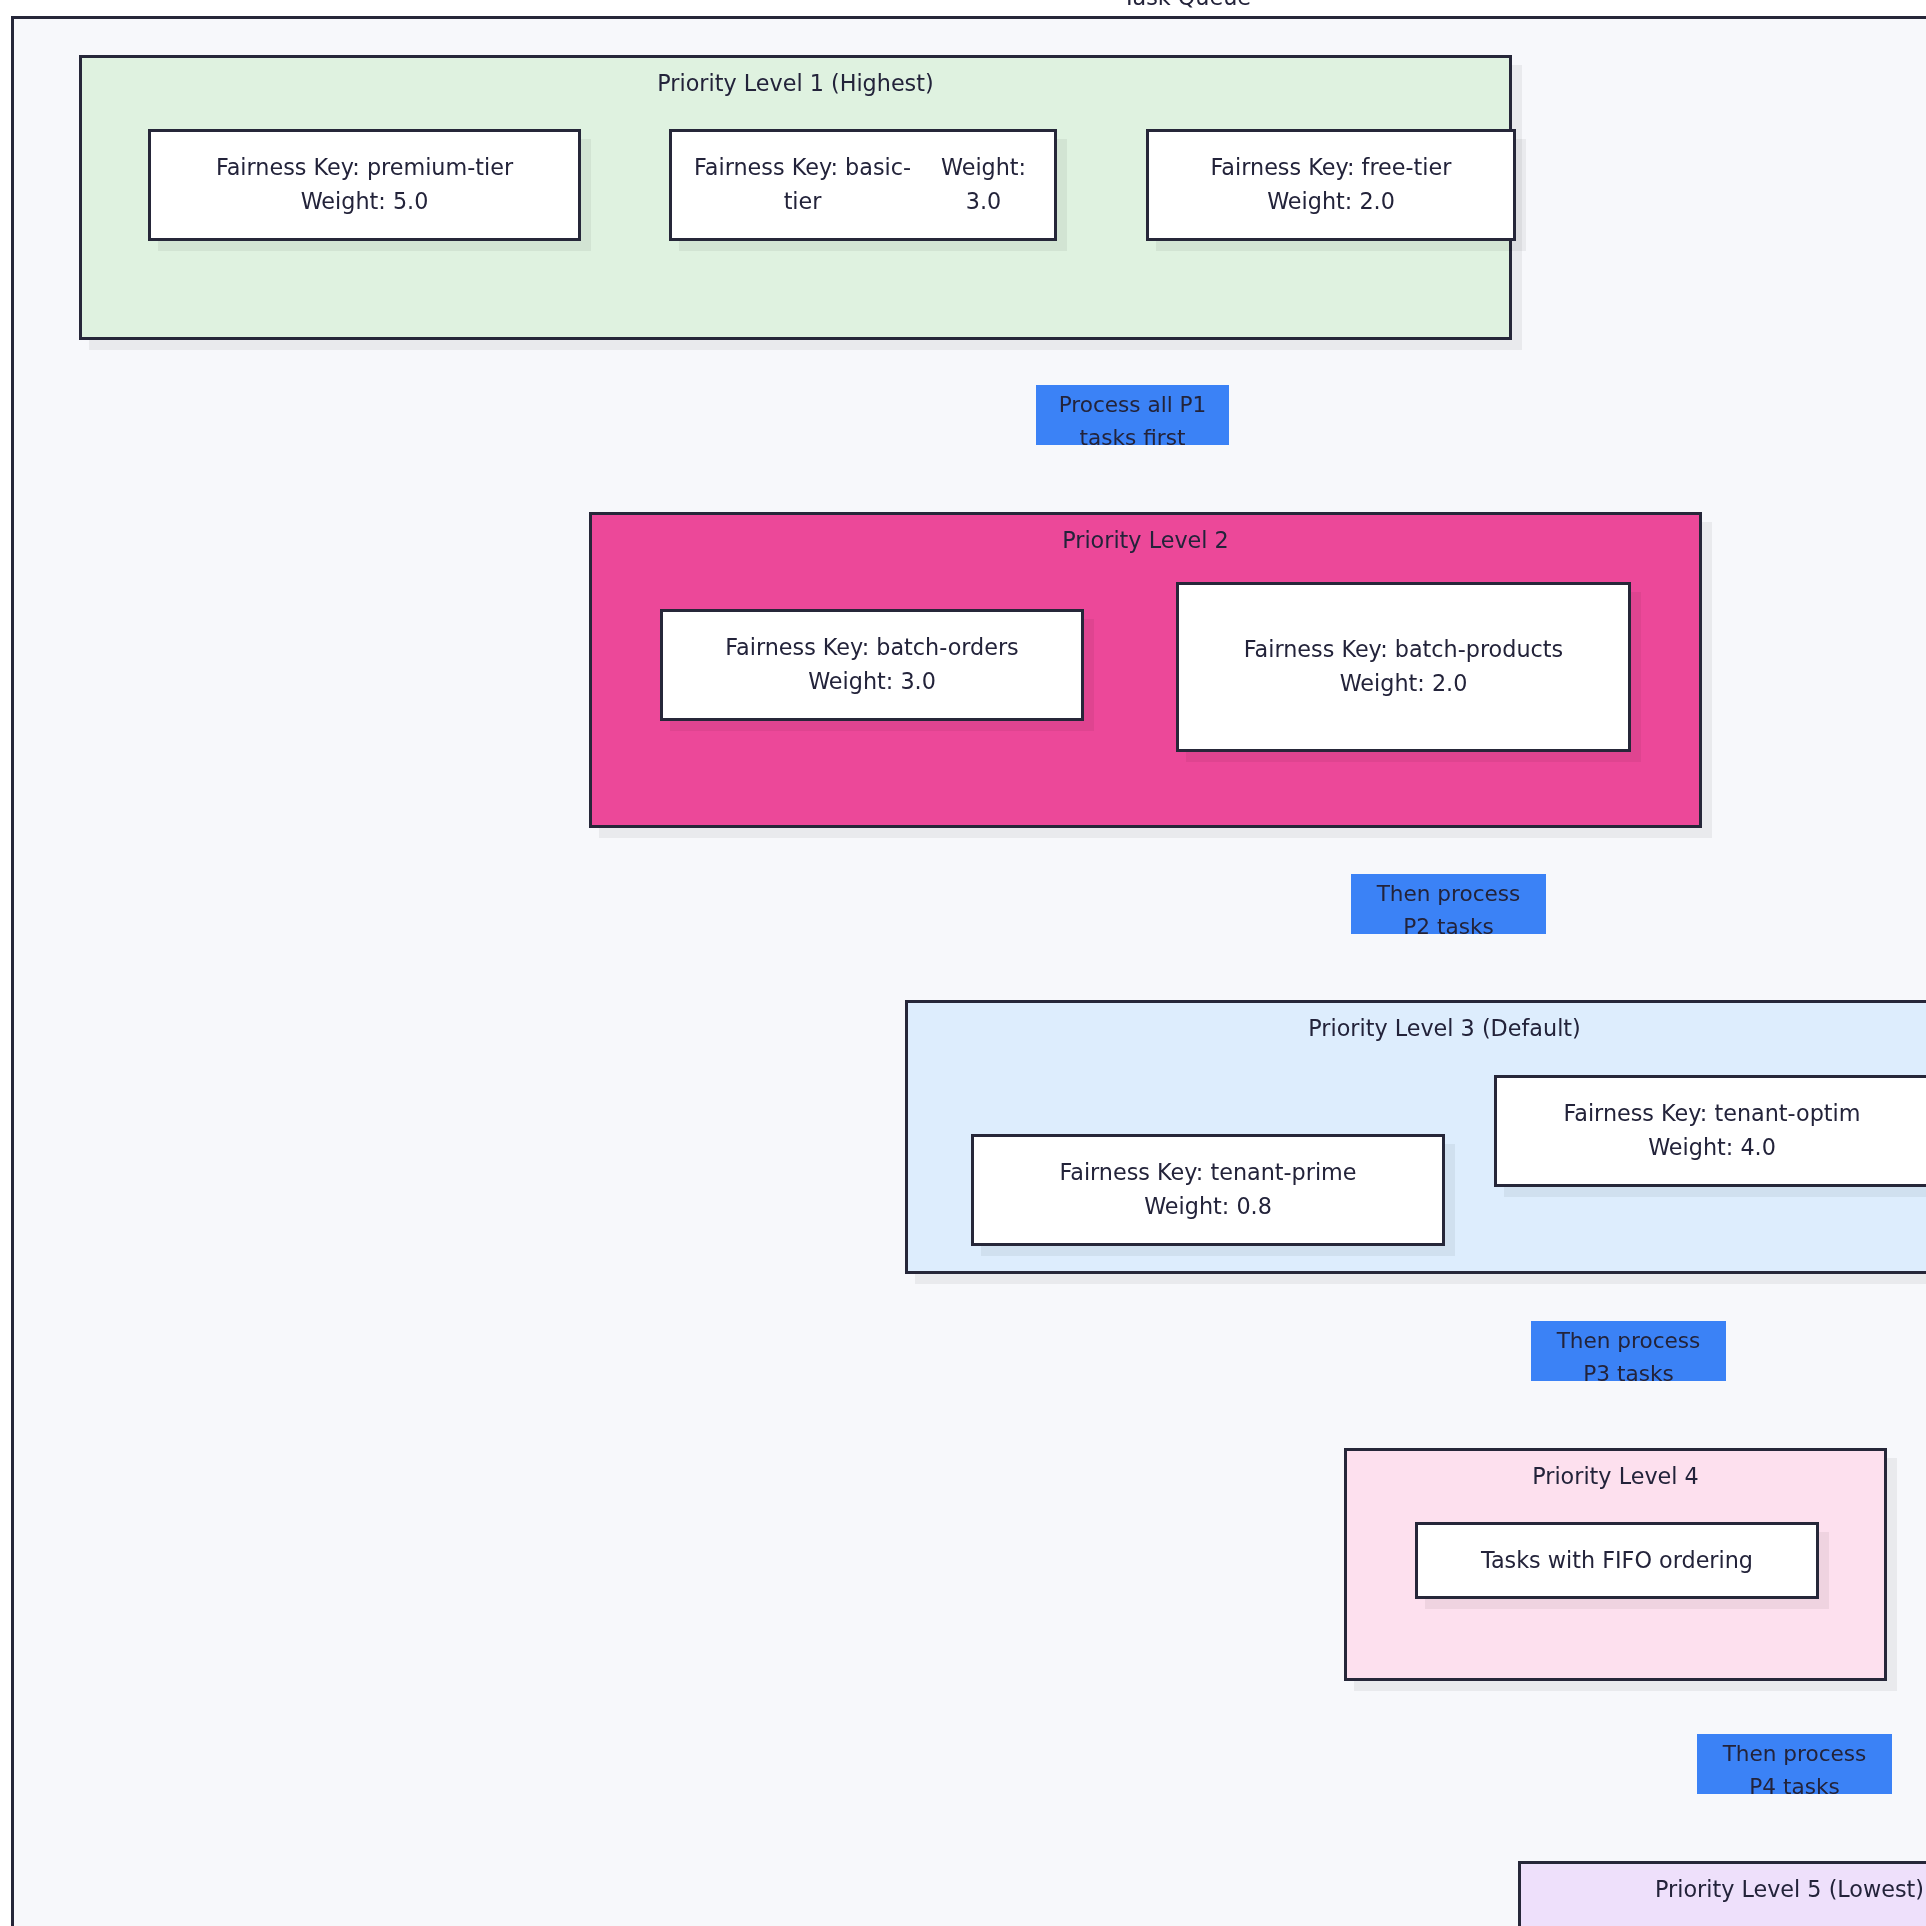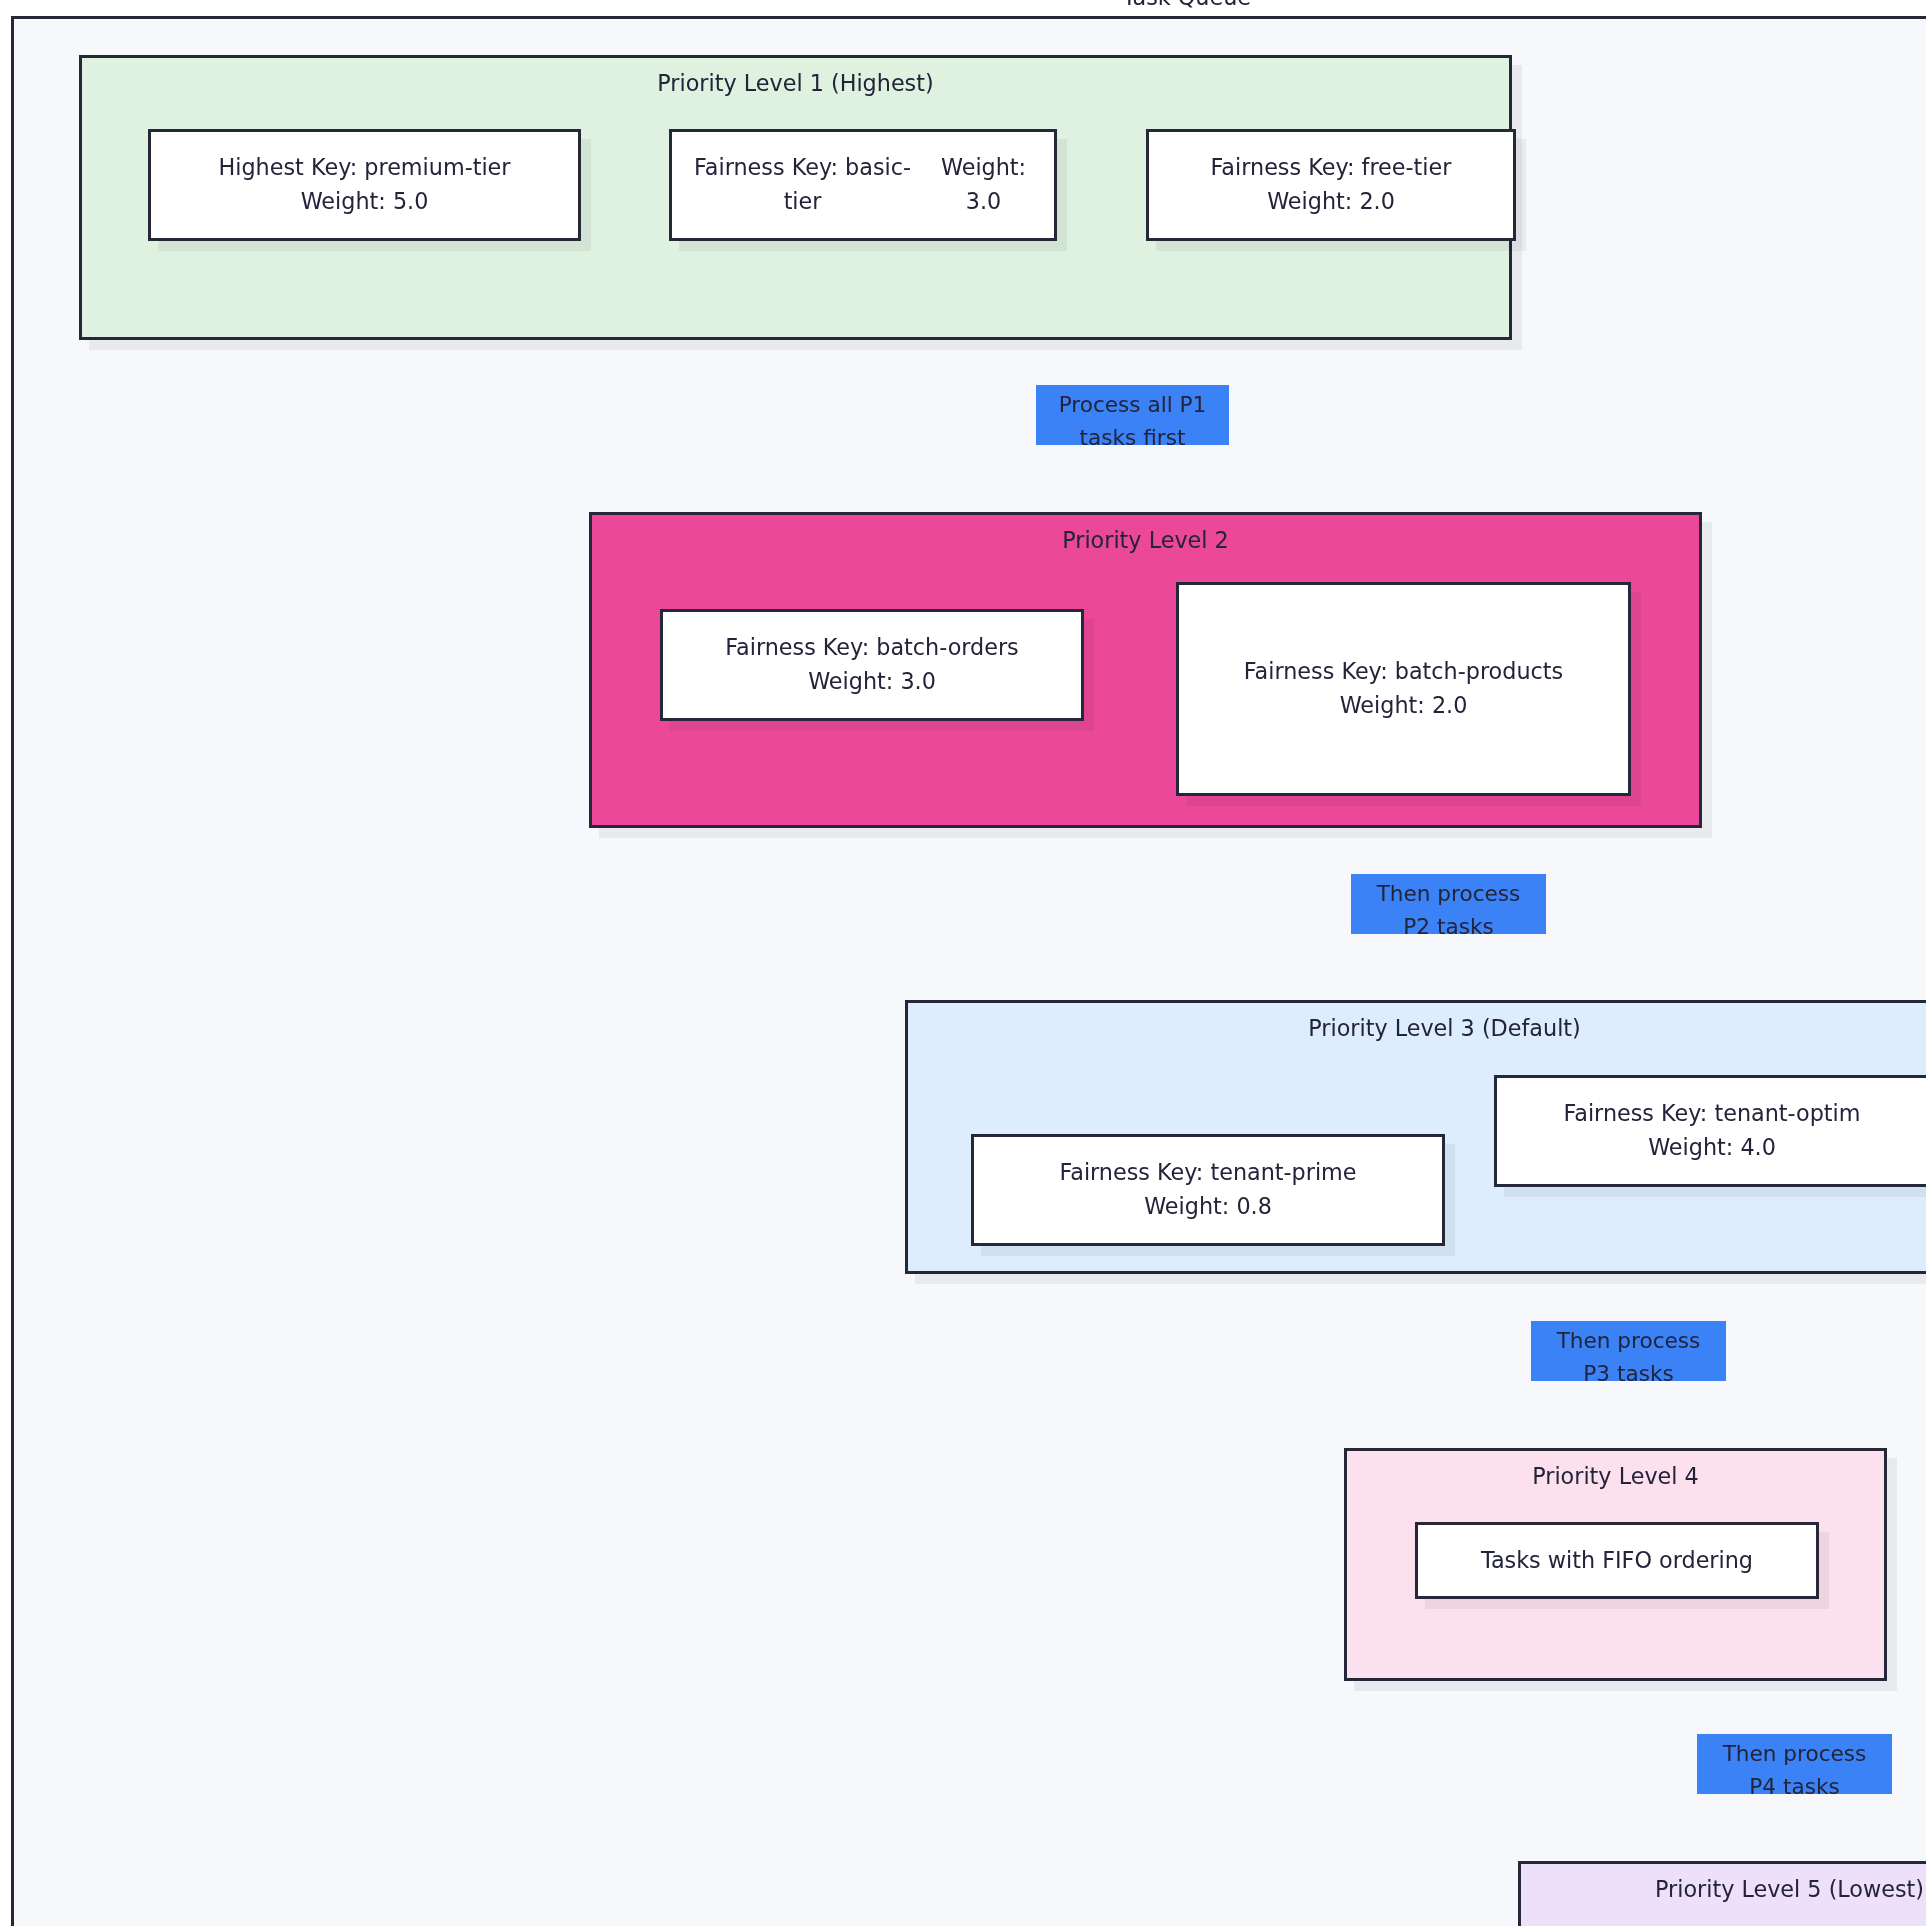--- a/index.html
+++ b/index.html
@@ -127,21 +127,21 @@
   </svg>
 
   <div class="cluster c-outer" style="left:10.8px; top:16px; width:2352px; height:2111px;">
     <div class="outer-label">Task Queue</div>
   </div>
 
   <div class="cluster c-green" style="left:79px; top:55px; width:1433px; height:285px;">
     <div class="cluster-label">Priority Level 1 (Highest)</div>
   </div>
   <div class="node leaf" style="left:148px; top:129px; width:433px; height:112px; flex-direction:column;">
-    <div>Highest Key: premium-tier</div>
+    <div>Fairness Key: premium-tier</div>
     <div>Weight: 5.0</div>
   </div>
   <div class="node leaf" style="left:669px; top:129px; width:388px; height:112px; flex-direction:row;">
     <div>Fairness Key: basic-tier</div>
     <div>Weight: 3.0</div>
   </div>
   <div class="node leaf" style="left:1146px; top:129px; width:370px; height:112px; flex-direction:column;">
     <div>Fairness Key: free-tier</div>
     <div>Weight: 2.0</div>
   </div>
@@ -149,21 +149,21 @@
   <div class="edge-label" style="left:1036px; top:385px; width:193px; height:60px;">Process all P1
 tasks first</div>
 
   <div class="cluster c-orange" style="left:589px; top:512px; width:1113px; height:316px;">
     <div class="cluster-label">Priority Level 2</div>
   </div>
   <div class="node leaf" style="left:660px; top:609px; width:424px; height:112px; flex-direction:column;">
     <div>Fairness Key: batch-orders</div>
     <div>Weight: 3.0</div>
   </div>
-  <div class="node leaf" style="left:1176px; top:582px; width:455px; height:214px; flex-direction:column;">
+  <div class="node leaf" style="left:1176px; top:582px; width:455px; height:170px; flex-direction:column;">
     <div>Fairness Key: batch-products</div>
     <div>Weight: 2.0</div>
   </div>
 
   <div class="edge-label" style="left:1351px; top:874px; width:195px; height:60px;">Then process
 P2 tasks</div>
 
   <div class="cluster c-blue" style="left:905px; top:1000px; width:1079px; height:274px;">
     <div class="cluster-label">Priority Level 3 (Default)</div>
   </div>

